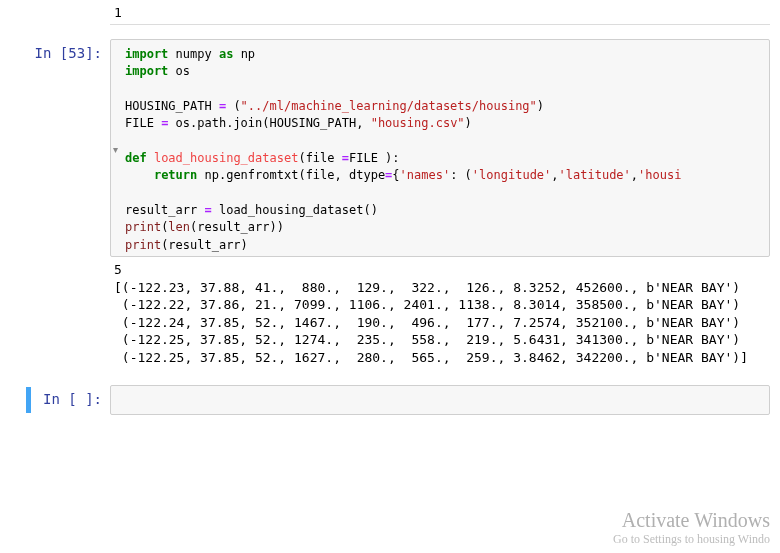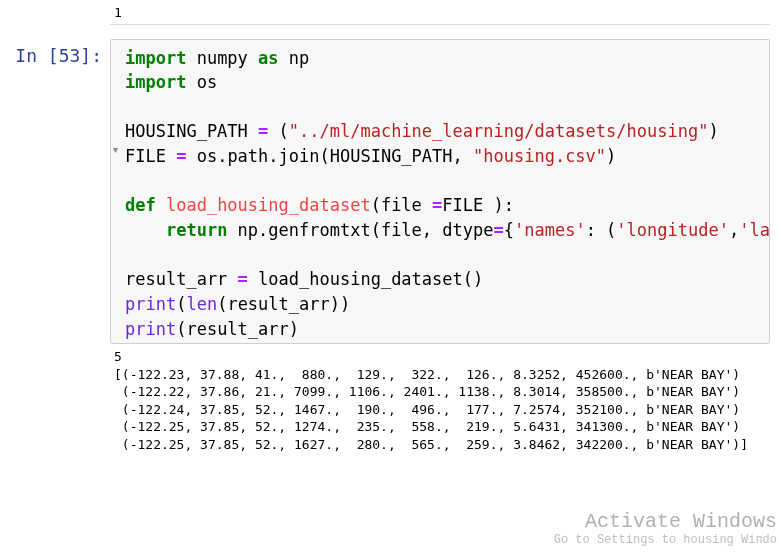--- a/index.html
+++ b/index.html
@@ -22,21 +22,21 @@
     display: flex;
     align-items: flex-start;
     margin: 4px 0;
   }
   .prompt {
     width: 110px;
     min-width: 110px;
     text-align: right;
     padding: 6px 8px 6px 0;
     font-family: "Menlo","Consolas","DejaVu Sans Mono",monospace;
-    font-size: 18px;
+    font-size: 14px;
     color: #303F9F;
     box-sizing: border-box;
   }
   .cell-body {
     flex: 1;
     min-width: 0;
   }
   .out-plain {
     font-family: "Menlo","Consolas","DejaVu Sans Mono",monospace;
     font-size: 13px;
@@ -60,21 +60,21 @@
     font-size: 10px;
     cursor: pointer;
   }
   .code-scroll {
     overflow-x: scroll;
     overflow-y: hidden;
     padding: 0 8px 2px 14px;
   }
   .code-pre {
     font-family: "Menlo","Consolas","DejaVu Sans Mono",monospace;
-    font-size: 17px;
+    font-size: 12px;
     line-height: 1.45;
     white-space: pre;
     margin: 0;
   }
   
   .code-scroll::-webkit-scrollbar {
     height: 15px;
   }
   .code-scroll::-webkit-scrollbar-track {
     background: #f1f1f1;
@@ -85,21 +85,21 @@
   }
   .code-scroll::-webkit-scrollbar-button:single-button {
     background: #f1f1f1;
     width: 16px;
   }
   .tok-kw   { color: #008000; font-weight: bold; }
   .tok-name { color: #000; }
   .tok-func { color: #ef4444; }
   .tok-str  { color: #ba2121; }
   .tok-op   { color: #aa22ff; font-weight: bold; }
-  .tok-builtin { color: #6d28d9; }
+  .tok-builtin { color: #7f1d1d; }
 
   .empty-input {
     border: 1px solid #cfcfcf;
     border-radius: 2px;
     background: #f7f7f7;
     height: 20px;
     padding: 4px 8px;
   }
   .selected-cell {
     position: relative;
@@ -108,25 +108,25 @@
     content: "";
     position: absolute;
     left: 26px;
     top: 2px;
     bottom: 2px;
     width: 5px;
     background: #42A5F5;
   }
   .watermark {
     position: absolute;
-    right: 3px;
+    right: 10px;
     bottom: 6px;
     text-align: right;
     color: #9e9e9e;
-    font-family: Liberation Mono, monospace;
+    font-family: Liberation Serif, serif;
     pointer-events: none;
   }
   .watermark .l1 { font-size: 20px; color: #b0b0b0; }
   .watermark .l2 { font-size: 12px; color: #bdbdbd; }
   .top-line {
     border-top: 1px solid #dcdcdc;
     margin-left: 118px;
   }
 </style>
 </head>
@@ -164,19 +164,25 @@
       </div>
       <div class="out-plain">5
 [(-122.23, 37.88, 41.,  880.,  129.,  322.,  126., 8.3252, 452600., b'NEAR BAY')
  (-122.22, 37.86, 21., 7099., 1106., 2401., 1138., 8.3014, 358500., b'NEAR BAY')
  (-122.24, 37.85, 52., 1467.,  190.,  496.,  177., 7.2574, 352100., b'NEAR BAY')
  (-122.25, 37.85, 52., 1274.,  235.,  558.,  219., 5.6431, 341300., b'NEAR BAY')
  (-122.25, 37.85, 52., 1627.,  280.,  565.,  259., 3.8462, 342200., b'NEAR BAY')]</div>
     </div>
   </div>
 
+  <div class="cell selected-cell" style="margin-top:10px;">
+    <div class="prompt">In [ ]:</div>
+    <div class="cell-body">
+      <div class="empty-input"></div>
+    </div>
+  </div>
 
 </div>
 
 <div class="watermark">
   <div class="l1">Activate Windows</div>
   <div class="l2">Go to Settings to housing Windo</div>
 </div>
 
 </body></html>

